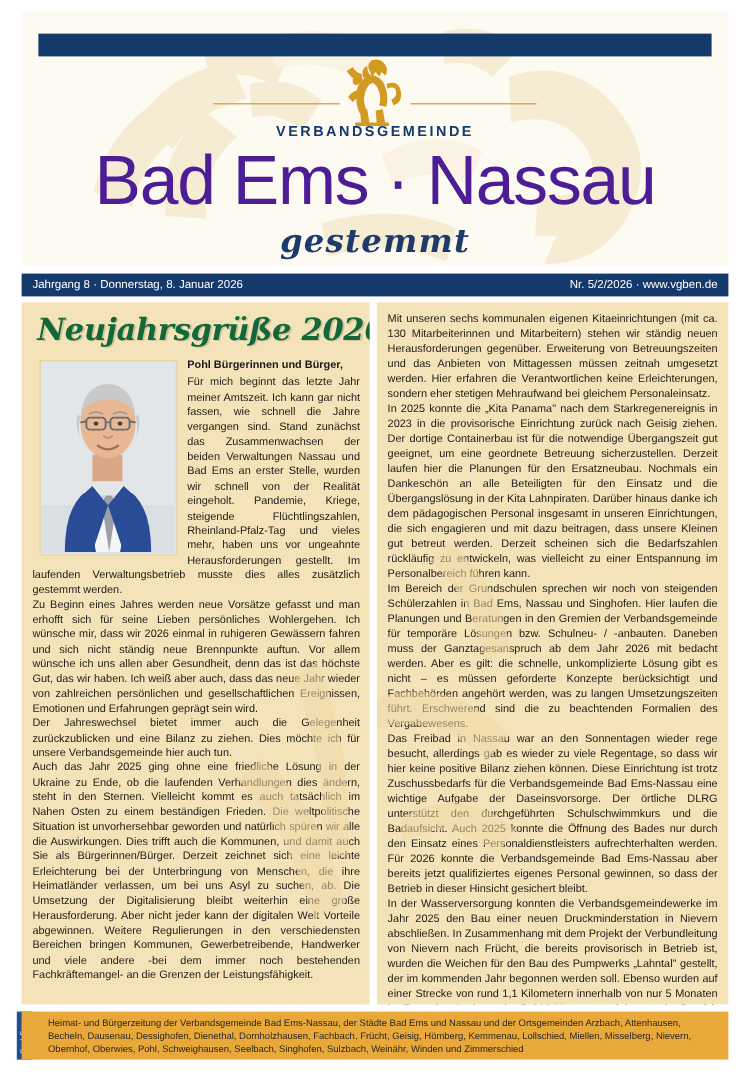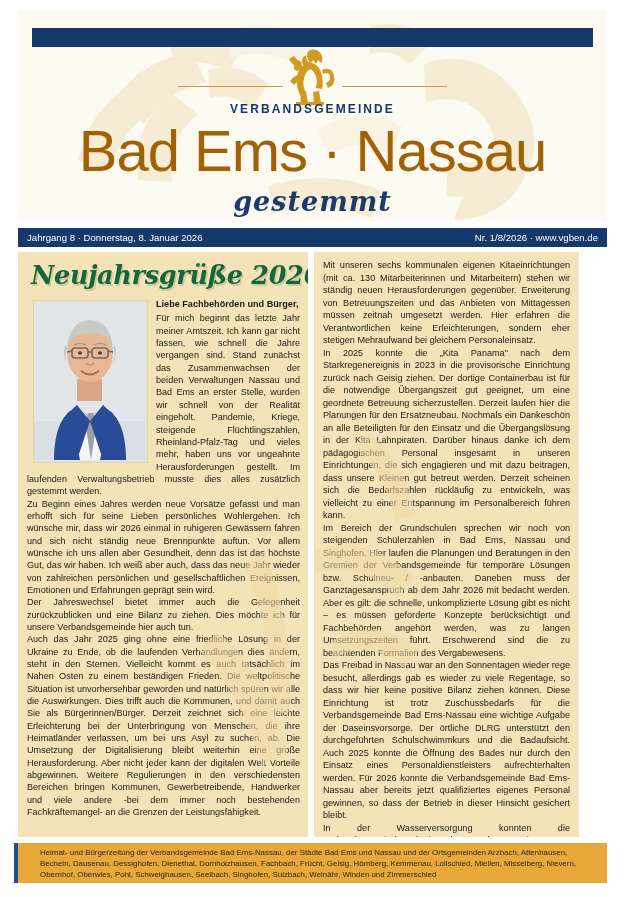--- a/index.html
+++ b/index.html
@@ -53,21 +53,21 @@
     z-index:3;
   }
   .bigtitle{
     position:absolute;left:0;right:0;top:110px;
     text-align:center;
     font-family:"Liberation Sans", sans-serif;
     font-weight:normal;
     font-size:58px;
     line-height:62px;
     letter-spacing:-1px;
-    color:#a16207;
+    color:#4c1d95;
     z-index:3;
     white-space:nowrap;
   }
   .aktuell{
     position:absolute;left:0;right:0;top:176px;
     text-align:center;
     font-family:"DejaVu Serif", serif;
     font-style:italic;
     font-weight:bold;
     font-size:27px;
@@ -91,21 +91,21 @@
   .content{
     position:absolute;left:18px;top:252px;width:589px;height:585px;
   }
   .col{
     position:absolute;top:0;
     background:#f4e2b8;
     box-sizing:border-box;
     overflow:hidden;
   }
   .col-left{left:0;width:290px;height:585px;padding:6px 8px 6px 9px;}
-  .col-right{left:296px;width:265px;height:585px;padding:7px 9px 16px 9px;}
+  .col-right{left:296px;width:293px;height:585px;padding:7px 9px 16px 9px;}
   .col-bg-streak{
     position:absolute;inset:0;pointer-events:none;
   }
 
   .headline{
     position:relative;
     font-family:"DejaVu Serif", serif;
     font-style:italic;
     font-weight:bold;
     font-size:25.5px;
@@ -225,21 +225,21 @@
     <div class="rule-left"></div>
     <div class="rule-right"></div>
 
     <div class="vg-word">VERBANDSGEMEINDE</div>
     <div class="bigtitle">Bad Ems · Nassau</div>
     <div class="aktuell">gestemmt</div>
   </div>
 
   <div class="datebar">
     <span>Jahrgang 8 · Donnerstag, 8. Januar 2026</span>
-    <span>Nr. 1/8/2026 · www.vgben.de</span>
+    <span>Nr. 5/2/2026 · www.vgben.de</span>
   </div>
 
   <div class="content">
 
     <div class="col col-left">
       <svg class="col-bg-streak" viewBox="0 0 290 585" preserveAspectRatio="none">
         <g fill="#efd9a6" opacity=".55">
           <path d="M200 380 q50 40 70 120 l-26 14 q-24 -80 -64 -116 z"></path>
           <path d="M246 300 q30 70 26 160 l-22 4 q6 -84 -24 -150 z"></path>
         </g>
@@ -279,21 +279,21 @@
 
           <path d="M40 44 q6 -3 12 0" stroke="#9b9b98" stroke-width="1.4" fill="none"></path>
           <path d="M60 44 q6 -3 12 0" stroke="#9b9b98" stroke-width="1.4" fill="none"></path>
           <ellipse cx="46" cy="52" rx="2" ry="1.7" fill="#44413c"></ellipse>
           <ellipse cx="66" cy="52" rx="2" ry="1.7" fill="#44413c"></ellipse>
           <path d="M52 62 q4 4 8 0" stroke="#c08e6c" stroke-width="1.4" fill="none"></path>
           <path d="M47 70 q9 7 18 0" stroke="#a8694f" stroke-width="1.8" fill="none"></path>
         </svg>
       </div>
 
-      <div class="salut">Liebe Fachbehörden und Bürger,</div>
+      <div class="salut">Pohl Bürgerinnen und Bürger,</div>
 
       <p class="body">Für mich beginnt das letzte Jahr meiner Amtszeit. Ich kann gar nicht fassen, wie schnell die Jahre vergangen sind. Stand zunächst das Zusammenwachsen der beiden Verwaltungen Nassau und Bad Ems an erster Stelle, wurden wir schnell von der Realität eingeholt. Pandemie, Kriege, steigende Flüchtlingszahlen, Rheinland-Pfalz-Tag und vieles mehr, haben uns vor ungeahnte Herausforderungen gestellt. Im laufenden Verwaltungsbetrieb musste dies alles zusätzlich gestemmt werden.</p>
       <p class="body">Zu Beginn eines Jahres werden neue Vorsätze gefasst und man erhofft sich für seine Lieben persönliches Wohlergehen. Ich wünsche mir, dass wir 2026 einmal in ruhigeren Gewässern fahren und sich nicht ständig neue Brennpunkte auftun. Vor allem wünsche ich uns allen aber Gesundheit, denn das ist das höchste Gut, das wir haben. Ich weiß aber auch, dass das neue Jahr wieder von zahlreichen persönlichen und gesellschaftlichen Ereignissen, Emotionen und Erfahrungen geprägt sein wird.</p>
       <p class="body">Der Jahreswechsel bietet immer auch die Gelegenheit zurückzublicken und eine Bilanz zu ziehen. Dies möchte ich für unsere Verbandsgemeinde hier auch tun.</p>
       <p class="body">Auch das Jahr 2025 ging ohne eine friedliche Lösung in der Ukraine zu Ende, ob die laufenden Verhandlungen dies ändern, steht in den Sternen. Vielleicht kommt es auch tatsächlich im Nahen Osten zu einem beständigen Frieden. Die weltpolitische Situation ist unvorhersehbar geworden und natürlich spüren wir alle die Auswirkungen. Dies trifft auch die Kommunen, und damit auch Sie als Bürgerinnen/Bürger. Derzeit zeichnet sich eine leichte Erleichterung bei der Unterbringung von Menschen, die ihre Heimatländer verlassen, um bei uns Asyl zu suchen, ab. Die Umsetzung der Digitalisierung bleibt weiterhin eine große Herausforderung. Aber nicht jeder kann der digitalen Welt Vorteile abgewinnen. Weitere Regulierungen in den verschiedensten Bereichen bringen Kommunen, Gewerbetreibende, Handwerker und viele andere -bei dem immer noch bestehenden Fachkräftemangel- an die Grenzen der Leistungsfähigkeit.</p>
     </div>
 
     <div class="col col-right">
       <svg class="col-bg-streak" viewBox="0 0 293 585" preserveAspectRatio="none">
         <g fill="#efd9a6" opacity=".55">

